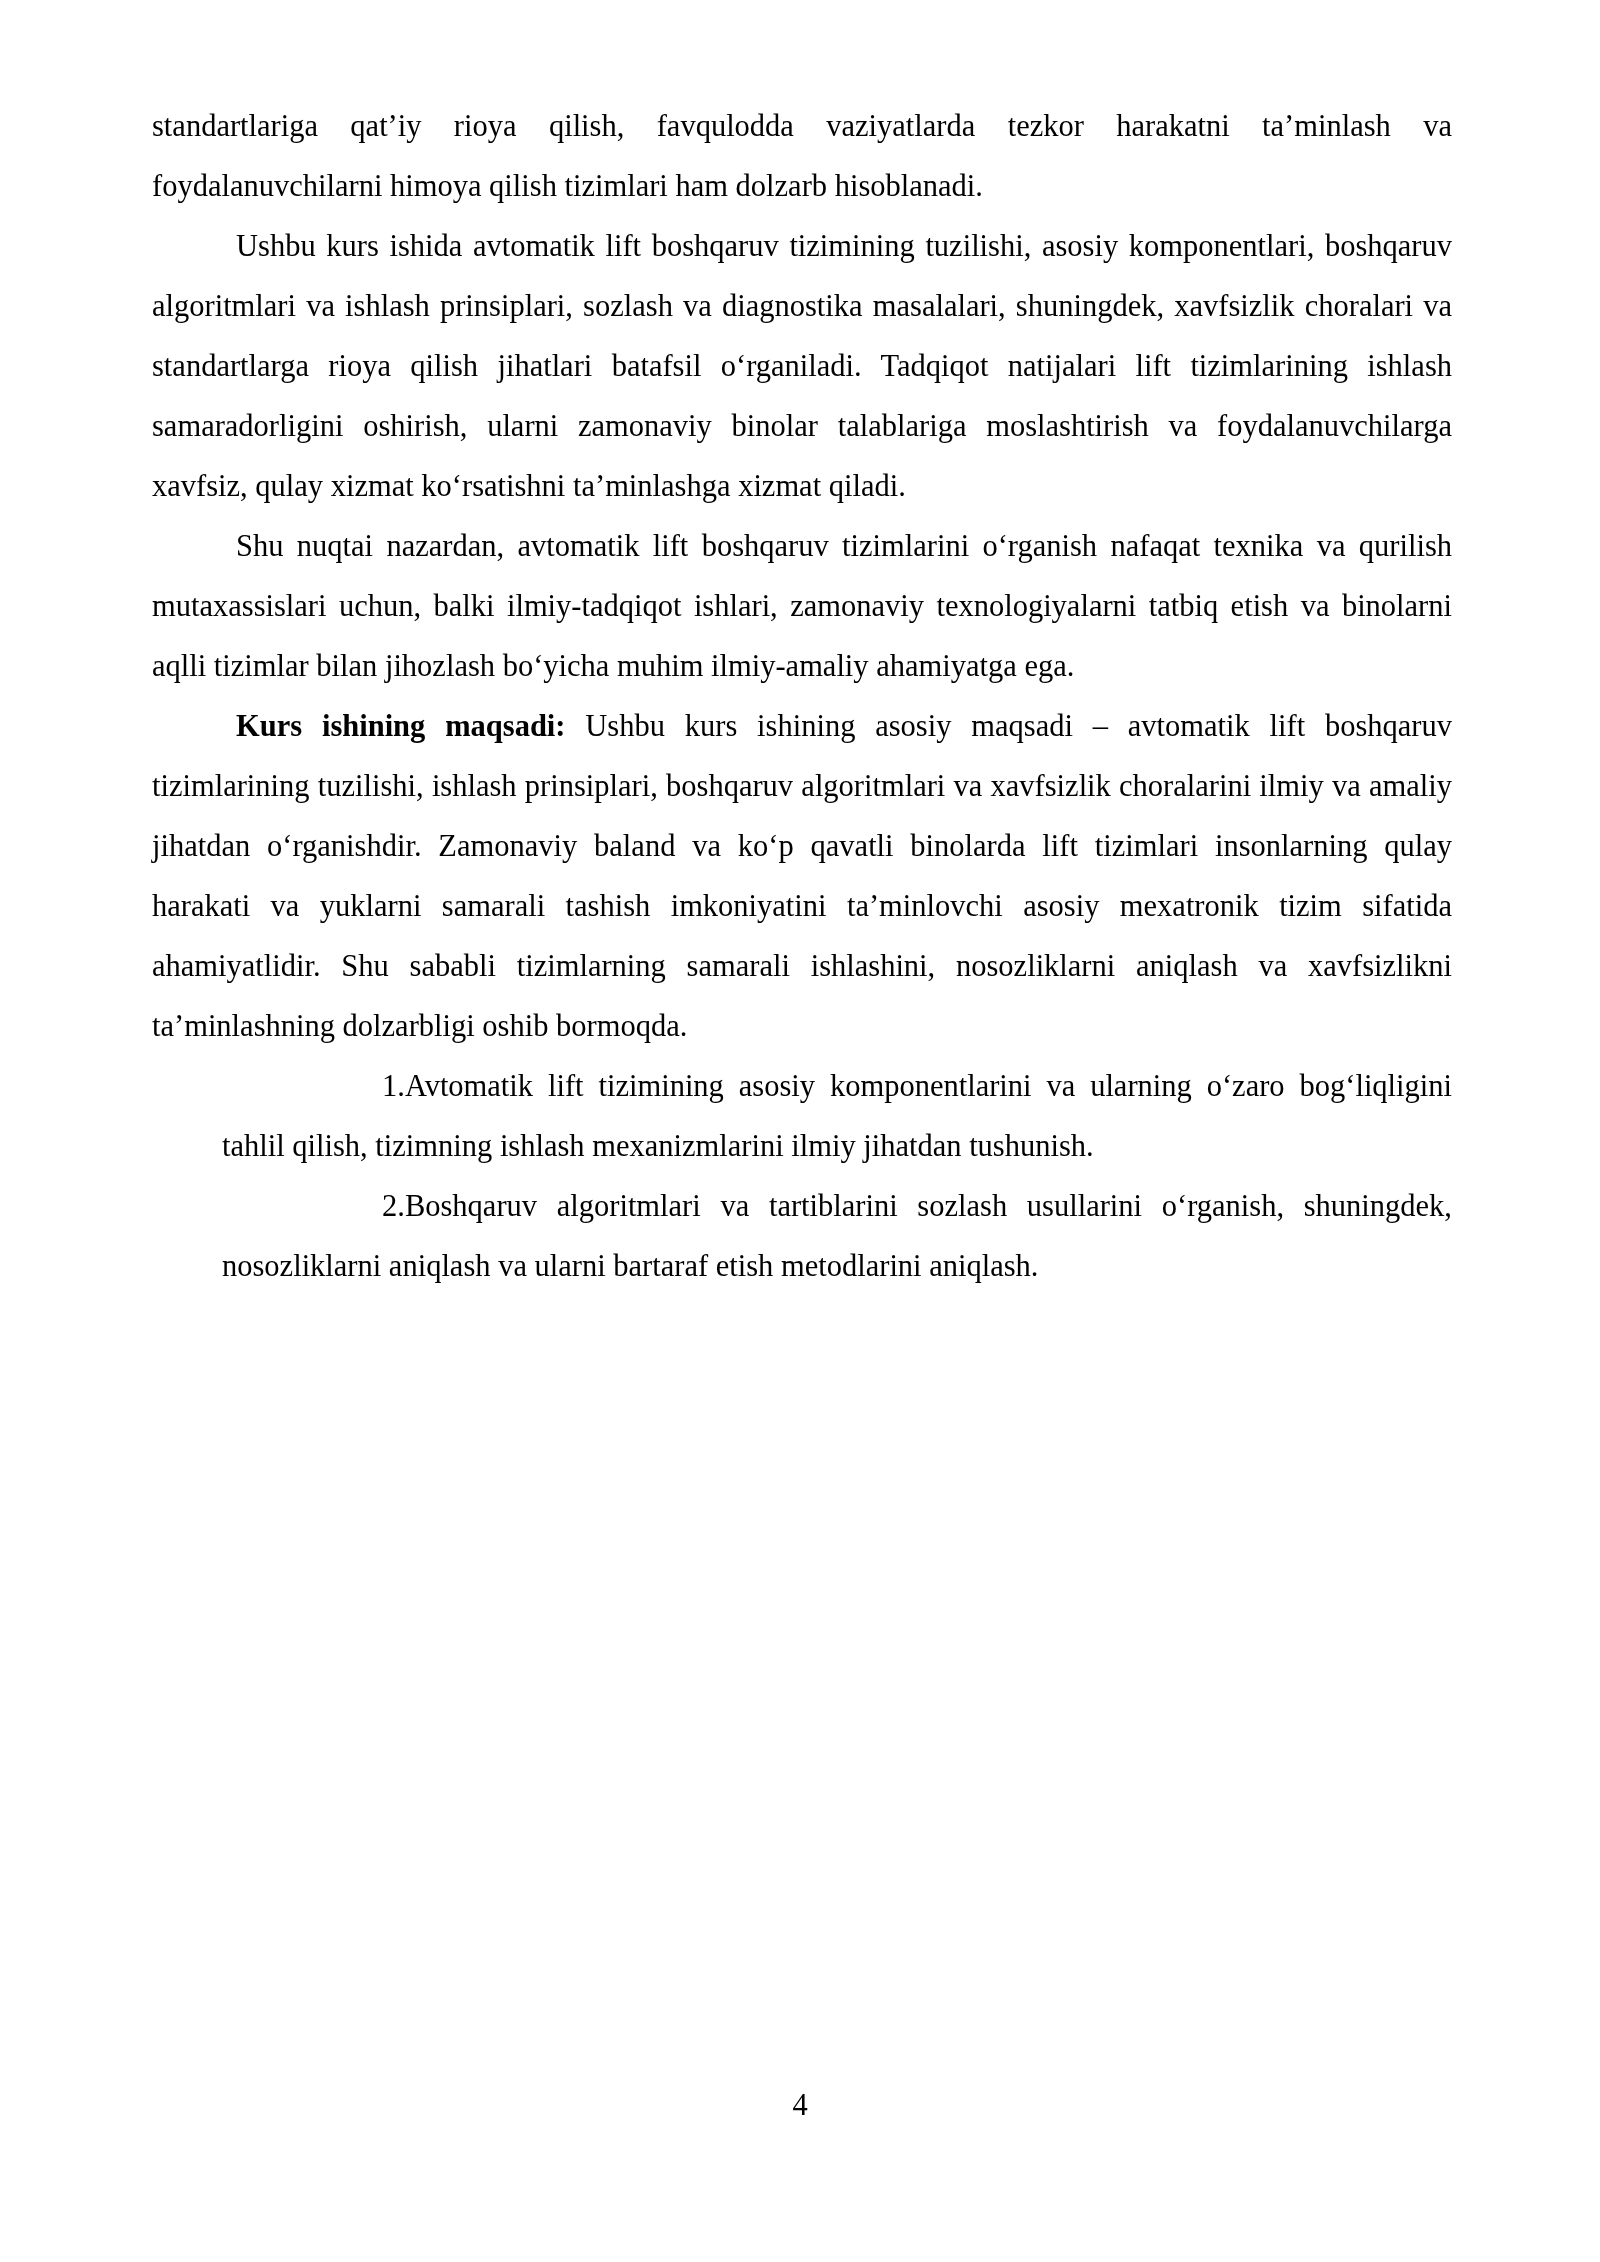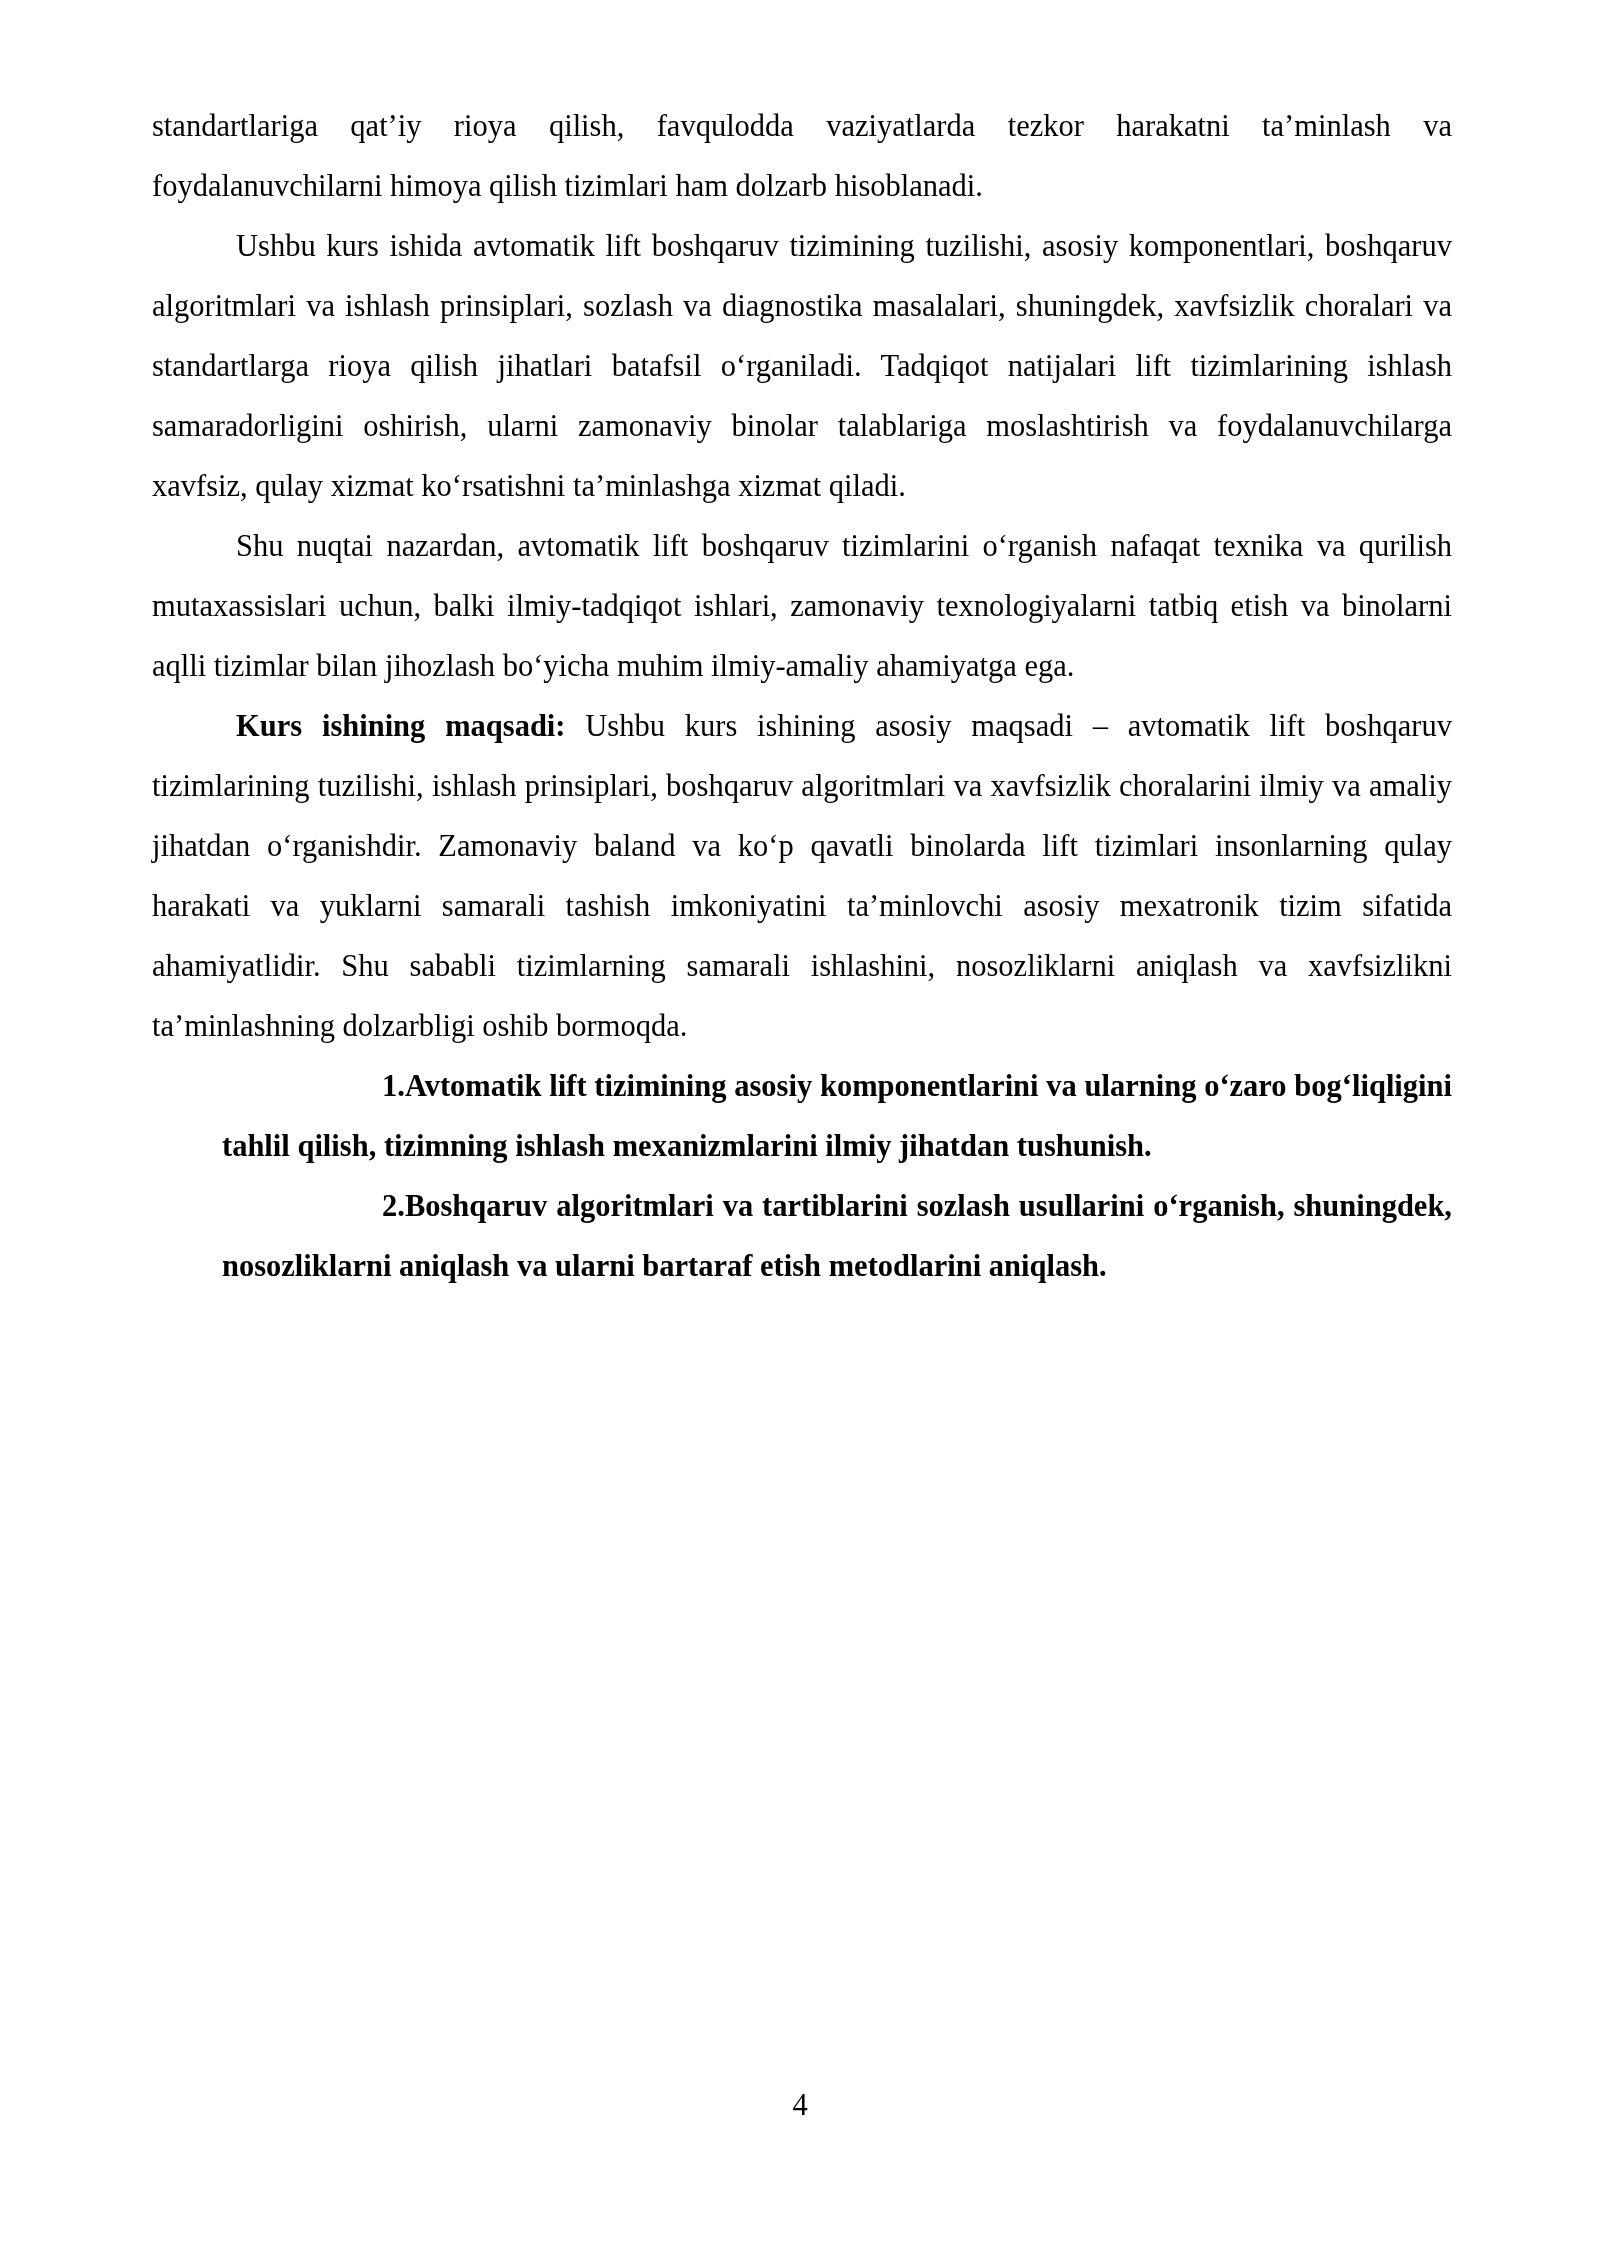--- a/index.html
+++ b/index.html
@@ -43,21 +43,20 @@
     text-indent: 62px;
   }
   p.list-item {
     margin: 0;
     font-size: 30.5px;
     line-height: 60px;
     text-align: justify;
     padding-left: 70px;
     text-indent: 80px;
     box-sizing: border-box;
-    font-weight: bold;
   }
   .num {
     display: inline-block;
     min-width: 72px;
   }
   .bold {
     font-weight: bold;
     font-family: Liberation Serif, serif;
   }
   .page-number {

